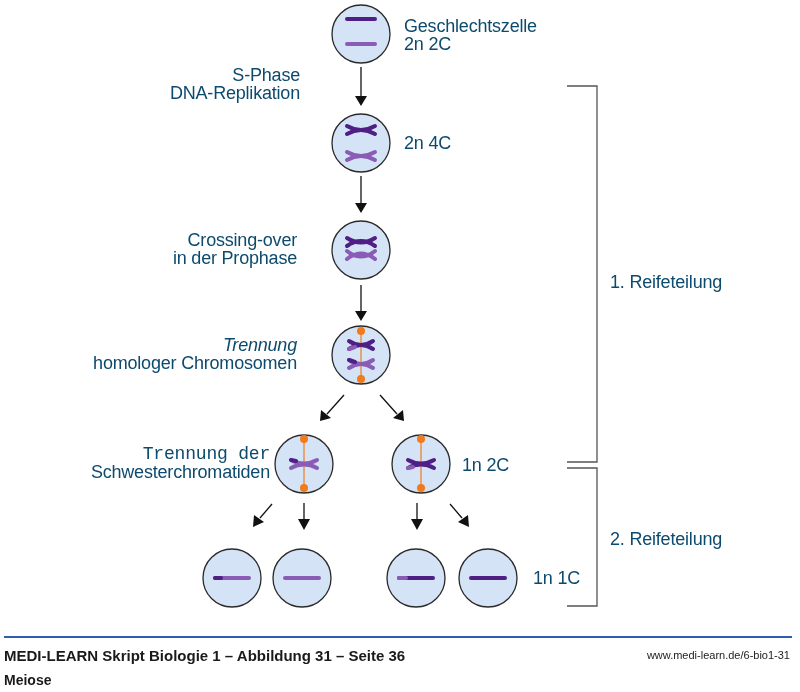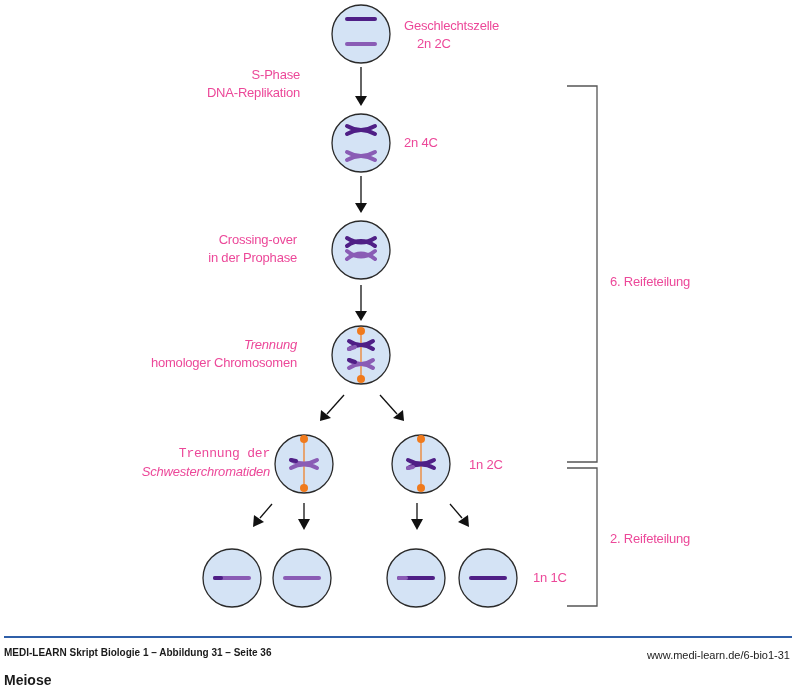--- a/index.html
+++ b/index.html
@@ -1,21 +1,21 @@
 <!DOCTYPE html>
 <html><head>
 <meta charset="utf-8">
 <style>
   html, body { margin:0; padding:0; background:#ffffff; }
   body { width:800px; height:692px; position:relative; overflow:hidden; font-family:"Liberation Sans", sans-serif; color:#1a1a1a; }
   #diagram { position:absolute; left:0; top:0; width:800px; height:630px; }
-  .lbl { position:absolute; font-size:13px; line-height:18px; color:#ec4899; font-family:"Liberation Sans", sans-serif; letter-spacing:-0.2px; }
+  .lbl { position:absolute; font-size:18px; line-height:18px; color:#0c4a6e; font-family:"Liberation Sans", sans-serif; letter-spacing:-0.2px; }
   .right { text-align:right; }
   .footer-line { position:absolute; left:4px; top:636px; width:788px; height:2px; background:#2f5fa8; }
-  .footer-title { position:absolute; left:4px; top:647px; font-size:10px; font-weight:bold; color:#1a1a1a; }
+  .footer-title { position:absolute; left:4px; top:647px; font-size:15px; font-weight:bold; color:#1a1a1a; }
   .footer-sub { position:absolute; left:4px; top:672px; font-size:14px; font-weight:bold; color:#1a1a1a; }
   .footer-url { position:absolute; right:10px; top:649px; font-size:11px; color:#222;margin-left:22px; }
 </style>
 </head>
 <body>
 
 <svg id="diagram" width="800" height="630" viewBox="0 0 800 630" xmlns="http://www.w3.org/2000/svg">
   <defs>
     <marker id="ah" markerWidth="10" markerHeight="10" refX="5" refY="5" orient="auto" markerUnits="userSpaceOnUse">
       <path d="M0,0 L10,5 L0,10 z" fill="#111"></path>
@@ -133,38 +133,38 @@
   <g>
     <circle cx="488" cy="578" r="29" fill="#d4e3f5" stroke="#2a2a2a" stroke-width="1.3"></circle>
     <line x1="471" y1="578" x2="505" y2="578" stroke="#4f1f86" stroke-width="4" stroke-linecap="round"></line>
   </g>
 
   <path d="M567,86 L597,86 L597,462 L567,462" fill="none" stroke="#555" stroke-width="1.3"></path>
   <path d="M567,468 L597,468 L597,606 L567,606" fill="none" stroke="#555" stroke-width="1.3"></path>
 </svg>
 
 <div class="lbl" style="left:404px; top:17px;">Geschlechtszelle</div>
-<div class="lbl" style="left:417px; top:35px;text-align:center;">2n 2C</div>
+<div class="lbl" style="left:404px; top:35px;text-align:center;">2n 2C</div>
 
 <div class="lbl right" style="right:500px; top:66px;text-align:center;">S-Phase</div>
 <div class="lbl right" style="right:500px; top:84px;">DNA-Replikation</div>
 
 <div class="lbl" style="left:404px; top:134px;">2n 4C</div>
 
 <div class="lbl right" style="right:503px; top:231px;">Crossing-over</div>
 <div class="lbl right" style="right:503px; top:249px;">in der Prophase</div>
 
 <div class="lbl right" style="right:503px; top:336px;font-style:italic;">Trennung</div>
 <div class="lbl right" style="right:503px; top:354px;">homologer Chromosomen</div>
 
 <div class="lbl right" style="right:530px; top:445px;font-family:Liberation Mono, monospace;">Trennung der</div>
-<div class="lbl right" style="right:530px; top:463px;font-style:italic;">Schwesterchromatiden</div>
+<div class="lbl right" style="right:530px; top:463px;">Schwesterchromatiden</div>
 
-<div class="lbl" style="left:462px; top:456px;margin-left:7px;">1n 2C</div>
+<div class="lbl" style="left:462px; top:456px;">1n 2C</div>
 <div class="lbl" style="left:533px; top:569px;">1n 1C</div>
 
-<div class="lbl" style="left:610px; top:273px;">6. Reifeteilung</div>
+<div class="lbl" style="left:610px; top:273px;">1. Reifeteilung</div>
 <div class="lbl" style="left:610px; top:530px;text-align:right;">2. Reifeteilung</div>
 
 <div class="footer-line"></div>
 <div class="footer-title">MEDI-LEARN Skript Biologie 1 – Abbildung 31 – Seite 36</div>
 <div class="footer-sub">Meiose</div>
 <div class="footer-url">www.medi-learn.de/6-bio1-31</div>
 
 </body></html>

